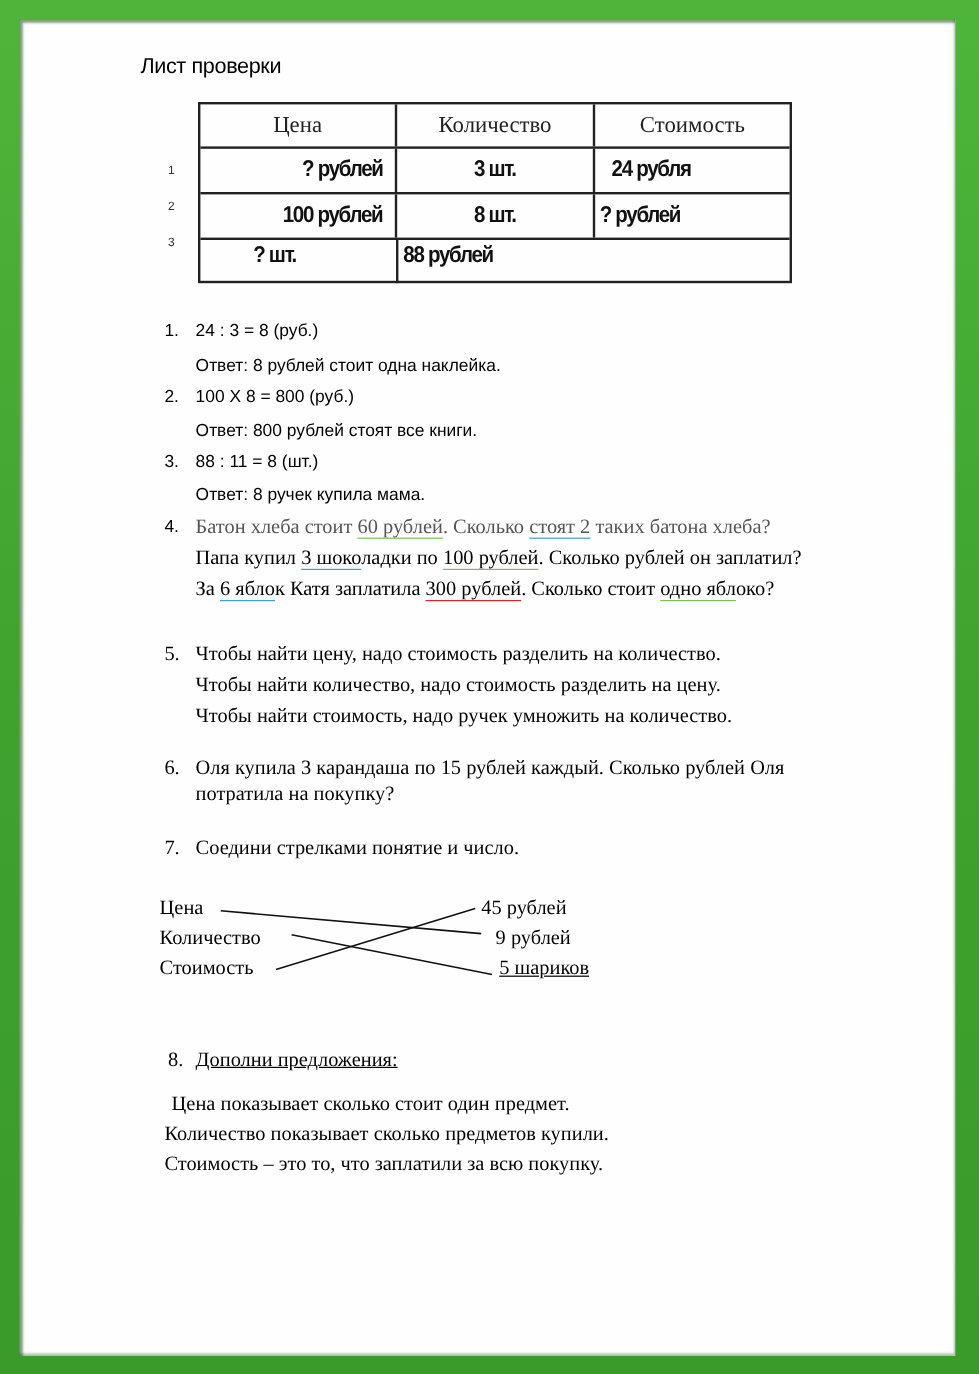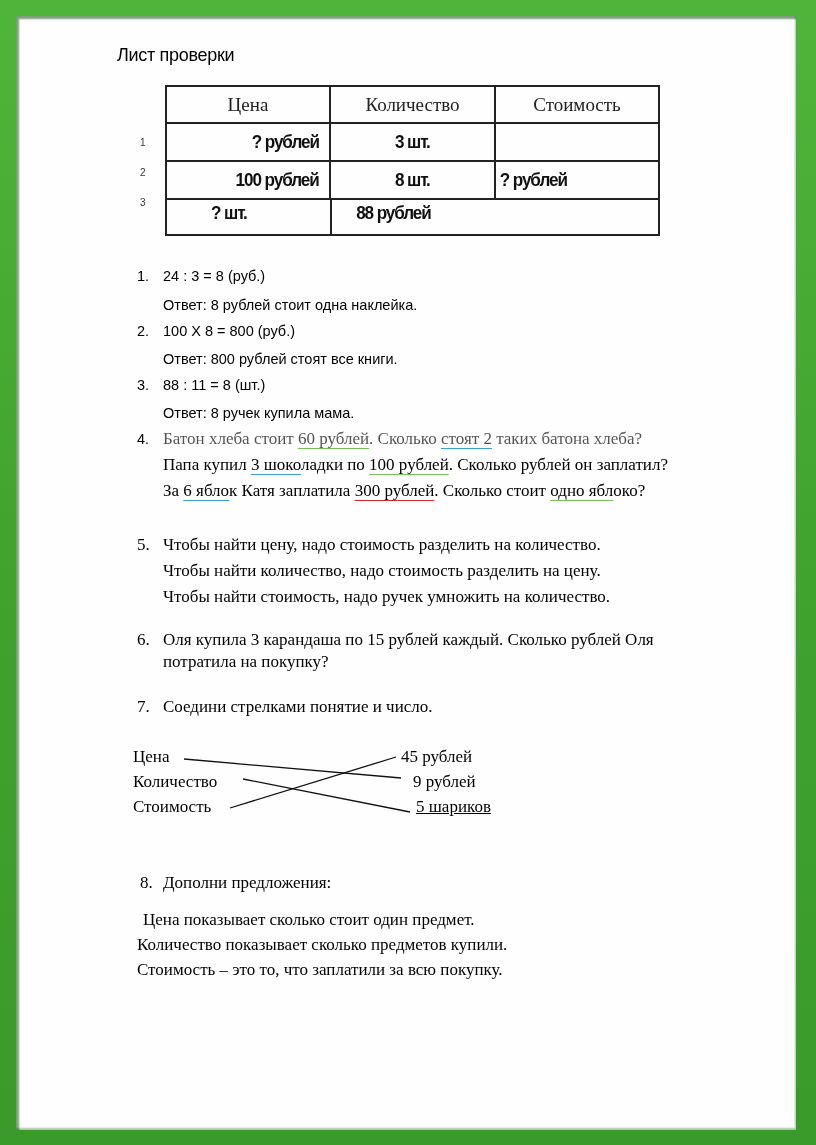--- a/index.html
+++ b/index.html
@@ -73,37 +73,40 @@
     <div class="t-cell c2 t-head">Количество</div>
     <div class="t-cell c3 t-head">Стоимость</div>
   </div>
   <div class="t-row r1">
     <div class="t-cell c1" style="justify-content:flex-end;padding-right:6px;">
         <span class="t-val">? рублей</span>
       </div>
     <div class="t-cell c2" style="justify-content:center;">
         <span class="t-val">3 шт.</span>
       </div>
+    <div class="t-cell c3" style="padding-left:10px;">
+        <span class="t-val">24 рубля</span>
+      </div>
   </div>
   <div class="t-row r2">
     <div class="t-cell c1" style="justify-content:flex-end;padding-right:6px;">
         <span class="t-val">100 рублей</span>
       </div>
     <div class="t-cell c2" style="justify-content:center;">
         <span class="t-val">8 шт.</span>
       </div>
     <div class="t-cell c3" style="padding-left:0px;">
         <span class="t-val">? рублей</span>
       </div>
   </div>
   <div class="t-row r3">
     <div class="t-cell c2" style="justify-content:center;padding-right:40px;align-items:flex-start;padding-top:2px;">
         <span class="t-val">? шт.</span>
       </div>
-    <div class="t-cell c3" style="padding-left:20px;align-items:flex-start;padding-top:2px;text-align:center;">
+    <div class="t-cell c3" style="padding-left:0;align-items:flex-start;padding-top:2px;text-align:center;">
         <span class="t-val">88 рублей</span>
       </div>
   </div>
 </div>
 
 <div class="line sans" style="left:137px;top:268px;">1.</div>
 <div class="line sans" style="left:163px;top:268px;">24 : 3 = 8 (руб.)</div>
 <div class="line sans" style="left:163px;top:297px;text-align:right;">Ответ: 8 рублей стоит одна наклейка.</div>
 
 <div class="line sans" style="left:137px;top:323px;">2.</div>
@@ -145,16 +148,16 @@
 <div class="line serif" style="left:413px;top:772px;">9 рублей</div>
 <div class="line serif" style="left:416px;top:797px;text-decoration:underline;">5 шариков</div>
 
 <svg class="match-lines" viewBox="0 0 816 1145">
   <line x1="184" y1="759" x2="401" y2="778" stroke="#111" stroke-width="1.3"></line>
   <line x1="243" y1="779" x2="410" y2="812" stroke="#111" stroke-width="1.3"></line>
   <line x1="230" y1="808" x2="396" y2="757" stroke="#111" stroke-width="1.3"></line>
 </svg>
 
 <div class="line serif" style="left:140px;top:873px;">8.</div>
-<div class="line serif" style="left:163px;top:873px;">Дополни предложения:</div>
+<div class="line serif" style="left:163px;top:873px;text-decoration:underline;">Дополни предложения:</div>
 <div class="line serif" style="left:143px;top:910px;">Цена показывает сколько стоит один предмет.</div>
 <div class="line serif" style="left:137px;top:935px;">Количество показывает сколько предметов купили.</div>
 <div class="line serif" style="left:137px;top:960px;">Стоимость – это то, что заплатили за всю покупку.</div>
 
 </body></html>

